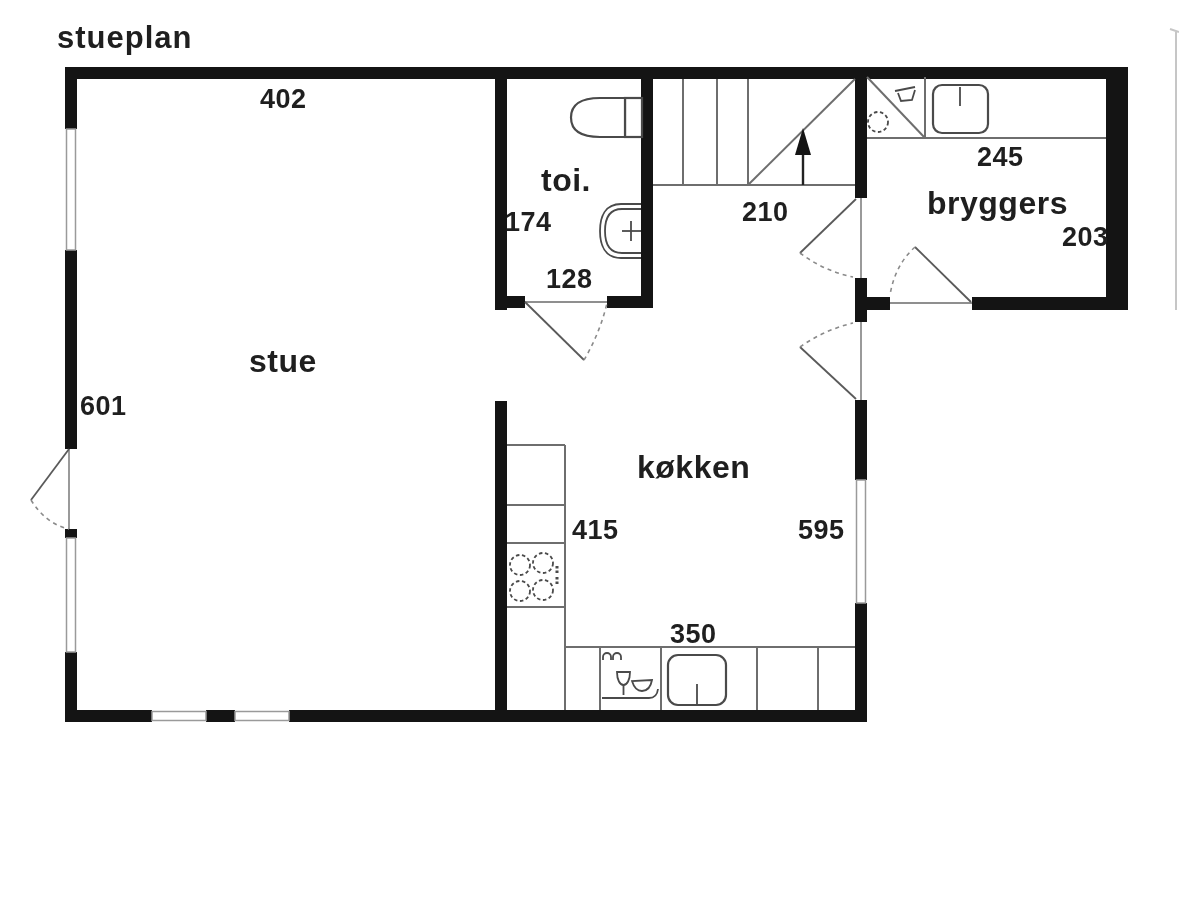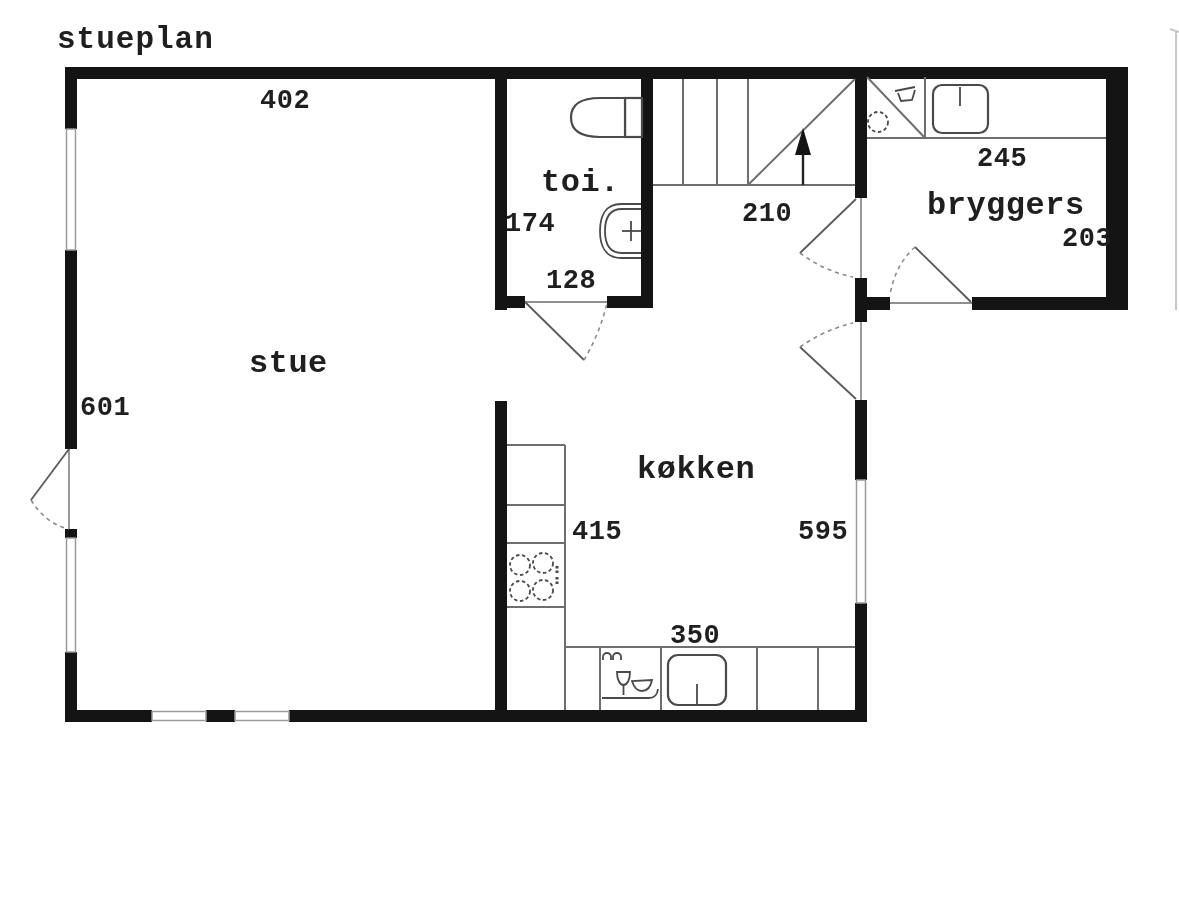--- a/index.html
+++ b/index.html
@@ -1,20 +1,20 @@
 <!DOCTYPE html>
 <html><head>
 <meta charset="utf-8">
 <style>
   html,body{margin:0;padding:0;background:#ffffff;}
   .stage{
     position:relative;
     width:1179px;height:912px;
     background:#ffffff;
-    font-family:Liberation Mono, monospace;
+    font-family:Liberation Sans, sans-serif;
     overflow:hidden;
   }
   svg{position:absolute;left:0;top:0;}
   .wall{fill:#141414;stroke:none;}
   .thin{stroke:#6e6e6e;stroke-width:2;fill:none;}
   .fixture{stroke:#4a4a4a;stroke-width:2.2;fill:#ffffff;}
   .fixline{stroke:#4a4a4a;stroke-width:1.8;fill:none;}
   .leaf{stroke:#5a5a5a;stroke-width:1.8;fill:none;}
   .swing{stroke:#8a8a8a;stroke-width:1.6;fill:none;stroke-dasharray:4 4;}
   .thresh{stroke:#8f8f8f;stroke-width:1.8;fill:none;}

